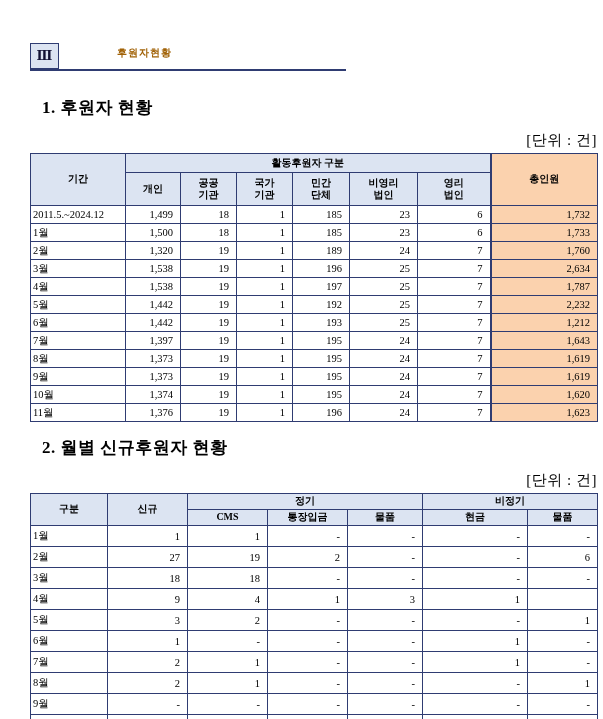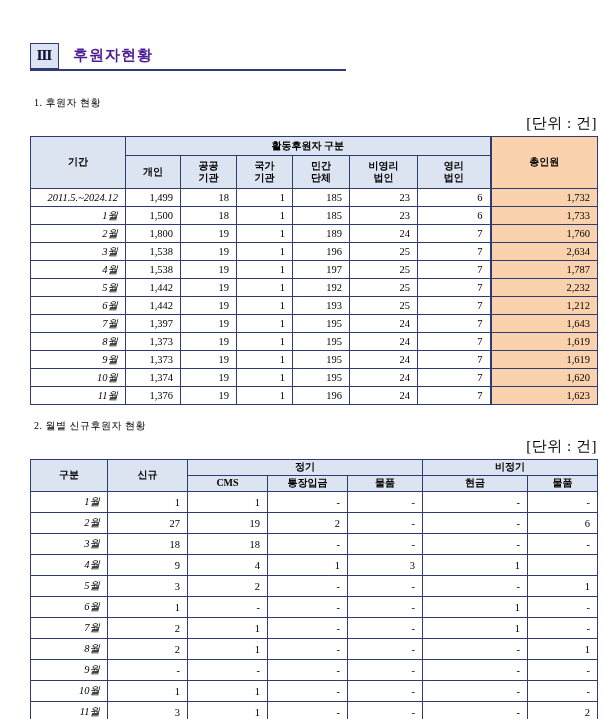--- a/index.html
+++ b/index.html
@@ -18,25 +18,25 @@
   .content{width:567px;}
   
   .title-wrap{width:316px;border-bottom:2px solid var(--border);padding-bottom:0;}
   .title-row{display:flex;align-items:stretch;}
   .sec-box{
     width:27px;height:24px;border:1.5px solid var(--border);
     background:var(--header-bg);display:flex;align-items:center;justify-content:center;
     font-weight:bold;font-size:13px;color:#111133;
   }
   .title-text{
-    font-weight:bold;font-size:15px;letter-spacing:1px;
-    padding:3px 0 0 14px;color:#4c1d95;
+    font-weight:bold;font-size:10px;letter-spacing:1px;
+    padding:3px 0 0 14px;color:#a16207;margin-left:44px;
   }
   
-  .sec-heading{font-weight:normal;font-size:10px;margin:4px;letter-spacing:0.5px;}
+  .sec-heading{font-weight:bold;font-size:17px;margin:12px;letter-spacing:0.5px;}
   .h1{margin-top:25px;}
   .h2{margin-top:14px;}
   .unit-label{
     text-align:right;font-size:15px;margin:3px 0 3px 0;letter-spacing:0.5px;
   }
   
   table{
     border-collapse:collapse;table-layout:fixed;width:567px;
     font-size:10.5px;
   }
@@ -45,21 +45,21 @@
     overflow:hidden;white-space:nowrap;
   }
   table{border:1.5px solid var(--border);}
   th{
     background:var(--header-bg);font-weight:bold;text-align:center;
     padding:1px 2px;font-size:10px;white-space:pre-line;line-height:1.25;
   }
   th.c-hl{background:var(--hl-bg);border-left:2px solid var(--border);}
   .t1 tbody td{padding:1.5px 7px 1.5px 2px;height:14px;}
   .t2 tbody td{padding:3px 7px 3px 2px;height:13px;}
-  td.c-label{text-align:right;padding-left:2px;padding-right:2px;font-style:italic;}
+  td.c-label{text-align:left;padding-left:2px;padding-right:2px;}
   td.c-num{text-align:right;}
   td.c-hl{background:var(--hl-bg);border-left:2px solid var(--border);}
   tr.total-row td{background:var(--hl-bg);}
   tr.total-row td.c-label{font-weight:bold;letter-spacing:2px;}
   .t1 thead tr.r1 th{height:16px;}
   .t1 thead tr.r2 th{height:30px;}
   .t2 thead tr.r1 th{height:13px;}
   .t2 thead tr.r2 th{height:13px;}
 </style>
 </head>
@@ -127,21 +127,21 @@
             <td class="c-num">1,500</td>
             <td class="c-num">18</td>
             <td class="c-num">1</td>
             <td class="c-num">185</td>
             <td class="c-num">23</td>
             <td class="c-num">6</td>
             <td class="c-num c-hl">1,733</td>
           </tr>
           <tr>
             <td class="c-label">2월</td>
-            <td class="c-num">1,800</td>
+            <td class="c-num">1,320</td>
             <td class="c-num">19</td>
             <td class="c-num">1</td>
             <td class="c-num">189</td>
             <td class="c-num">24</td>
             <td class="c-num">7</td>
             <td class="c-num c-hl">1,760</td>
           </tr>
           <tr>
             <td class="c-label">3월</td>
             <td class="c-num">1,538</td>

